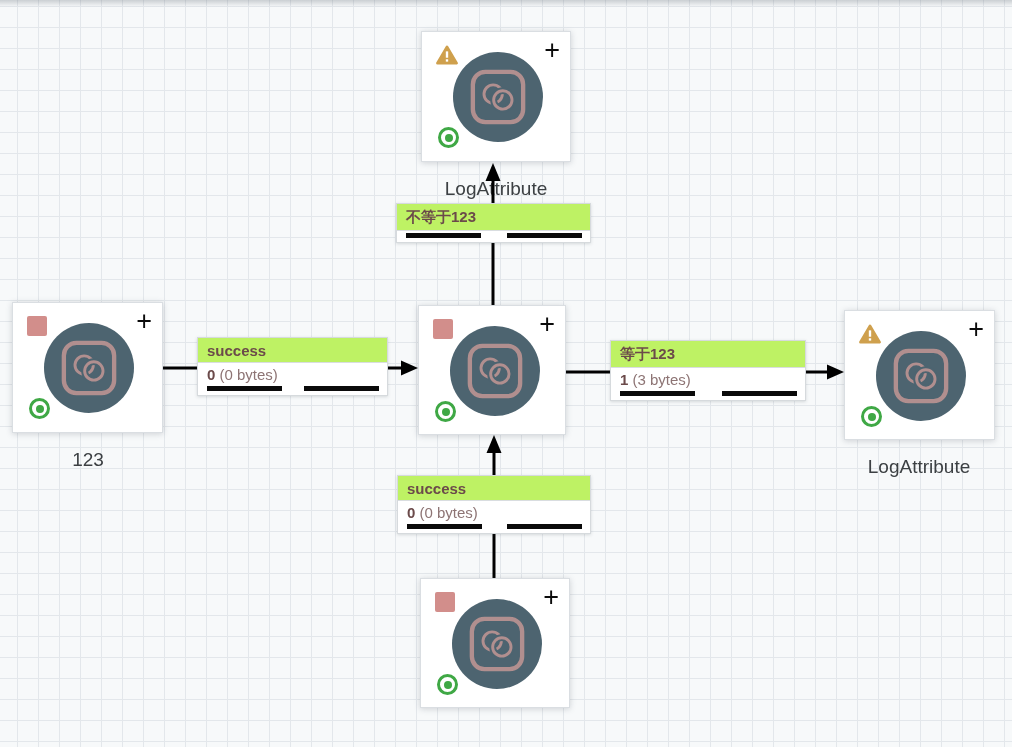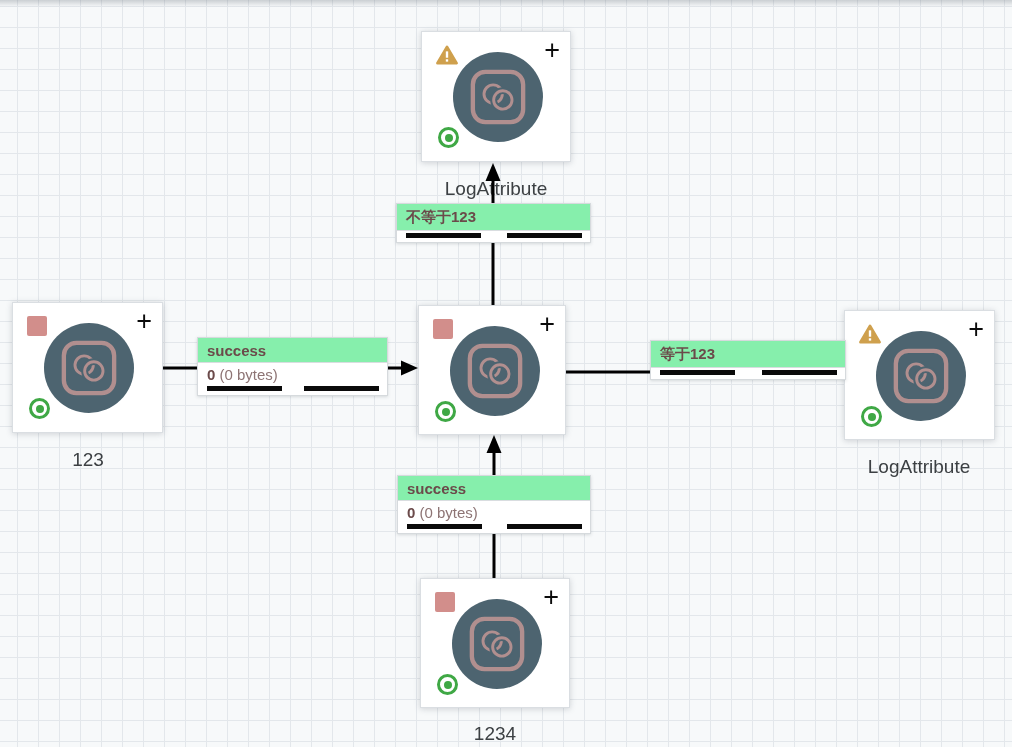--- a/index.html
+++ b/index.html
@@ -29,35 +29,34 @@
   .sq{display:block;width:20px;height:20px;border-radius:2px;background:var(--stopped-red,#d28e8b);}
   .plus{position:absolute;right:10px;top:1px;font-size:27px;line-height:1.3;color:#0b0b0b;cursor:pointer;}
   .runstate{position:absolute;left:16px;top:95px;width:21px;height:21px;box-sizing:border-box;
     border:3px solid var(--running-green,#3fa845);border-radius:50%;background:#fff;
     display:flex;align-items:center;justify-content:center;}
   .runstate .dot{width:8px;height:8px;border-radius:50%;background:var(--running-green,#3fa845);}
   
   .conn{position:absolute;z-index:4;background:#fff;border:1px solid #d6dadd;
     box-shadow:0 1px 3px rgba(60,70,80,.18);box-sizing:border-box;}
   .conn-h{font-size:15px;font-weight:bold;color:var(--conn-text,#6b4a4a);
-    background:#86efac;border-bottom:1px solid #d9dde0;padding:4px 9px 3px 9px;white-space:nowrap;}
+    background:#bef264;border-bottom:1px solid #d9dde0;padding:4px 9px 3px 9px;white-space:nowrap;}
   .conn-b{font-size:15px;color:var(--conn-size-text,#8d7474);padding:3px 9px 1px 9px;white-space:nowrap;}
   .conn-b b{color:var(--conn-text,#5d4646);font-weight:bold;}
   .conn-bars{display:flex;justify-content:space-between;padding:2px 8px 0 9px;margin-bottom:4px;}
   .conn-bars .bar{display:block;width:75px;height:5px;background:#0a0a0a;}
 </style>
 </head>
 <body>
 
 <div id="canvas">
 
   <div class="plabel" style="left:496px;top:178px;">LogAttribute</div>
   <div class="plabel" style="left:88px;top:449px;">123</div>
   <div class="plabel" style="left:919px;top:456px;">LogAttribute</div>
-  <div class="plabel" style="left:495px;top:723px;">1234</div>
 
   <svg id="wires" width="1012" height="747">
     <g stroke="#000000" stroke-width="3" fill="#000000">
       <line x1="163" y1="368" x2="402" y2="368"></line>
       <polygon points="418,368 401,360.5 401,375.5" stroke="none"></polygon>
       <line x1="566" y1="372" x2="828" y2="372"></line>
       <polygon points="844,372 827,364.5 827,379.5" stroke="none"></polygon>
       <line x1="493" y1="305" x2="493" y2="180"></line>
       <polygon points="493,163 485.5,181 500.5,181" stroke="none"></polygon>
       <line x1="494" y1="578" x2="494" y2="452"></line>
@@ -176,22 +175,26 @@
     <div class="conn-b">
       <b>0</b>
       <span>(0 bytes)</span>
     </div>
     <div class="conn-bars">
         <span class="bar"></span>
         <span class="bar"></span>
       </div>
   </div>
 
-  <div class="conn" style="left:610px;top:340px;width:196px;margin-left:40px;">
+  <div class="conn" style="left:610px;top:340px;width:196px;">
     <div class="conn-h">等于123</div>
+    <div class="conn-b">
+      <b>1</b>
+      <span>(3 bytes)</span>
+    </div>
     <div class="conn-bars">
         <span class="bar"></span>
         <span class="bar"></span>
       </div>
   </div>
 
   <div class="conn" style="left:397px;top:475px;width:194px;">
     <div class="conn-h">success</div>
     <div class="conn-b">
       <b>0</b>

